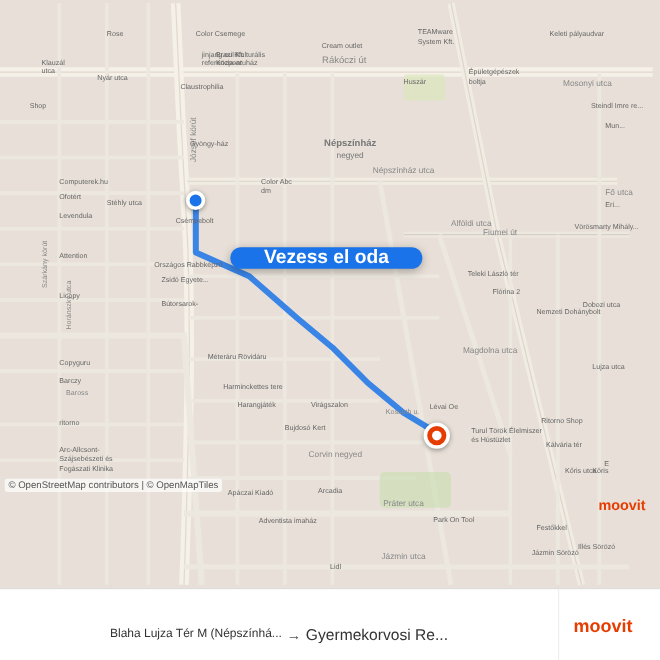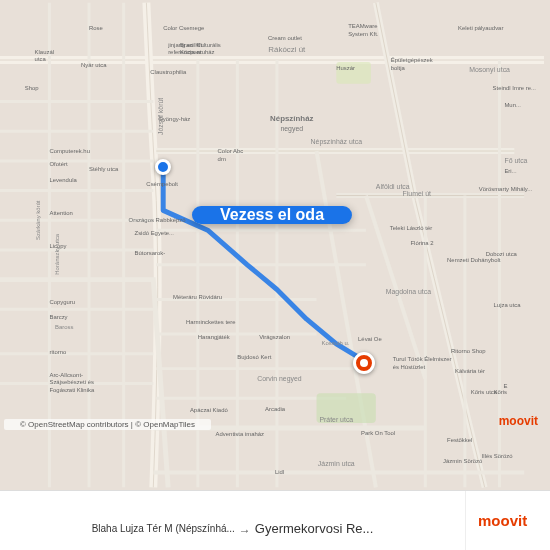--- a/index.html
+++ b/index.html
@@ -101,27 +101,27 @@
       align-items: center;
       gap: 2px;
     }
     .moovit-logo-text {
       font-size: 12px;
       font-weight: bold;
       color: #e63c00;
     }
     .attribution {
       position: absolute;
-      bottom: 60px;
+      bottom: 80px;
       left: 4px;
       font-size: 8px;
       color: #555;
       z-index: 10;
       background: rgba(255,255,255,0.7);
-      padding: 1px 16px;
+      padding: 1px 3px;
       border-radius: 2px;
     }
   </style>
 </head>
 <body>
 
 <div id="map-container">
   
   <svg id="map-svg" viewBox="0 0 550 490" xmlns="http://www.w3.org/2000/svg">
 

